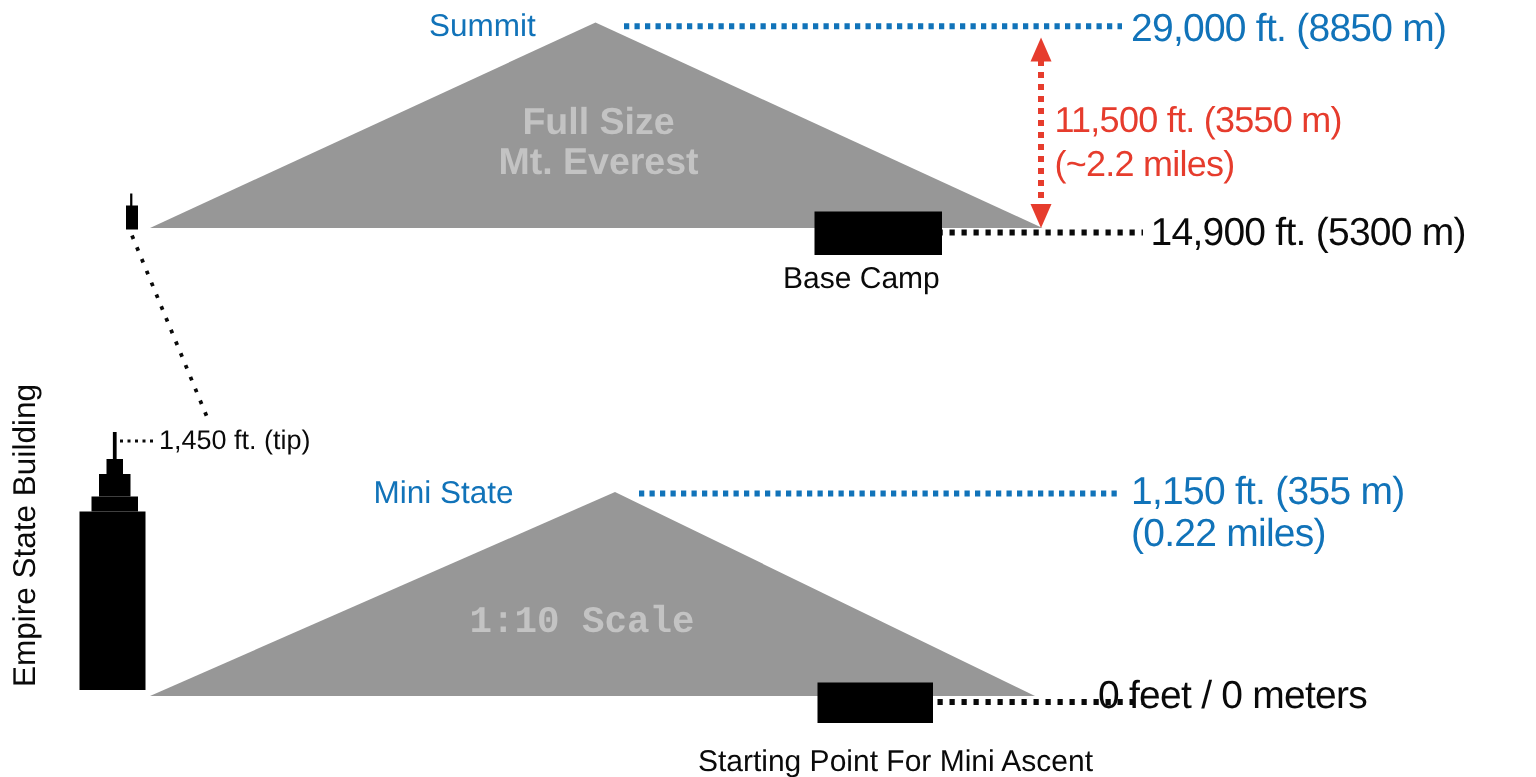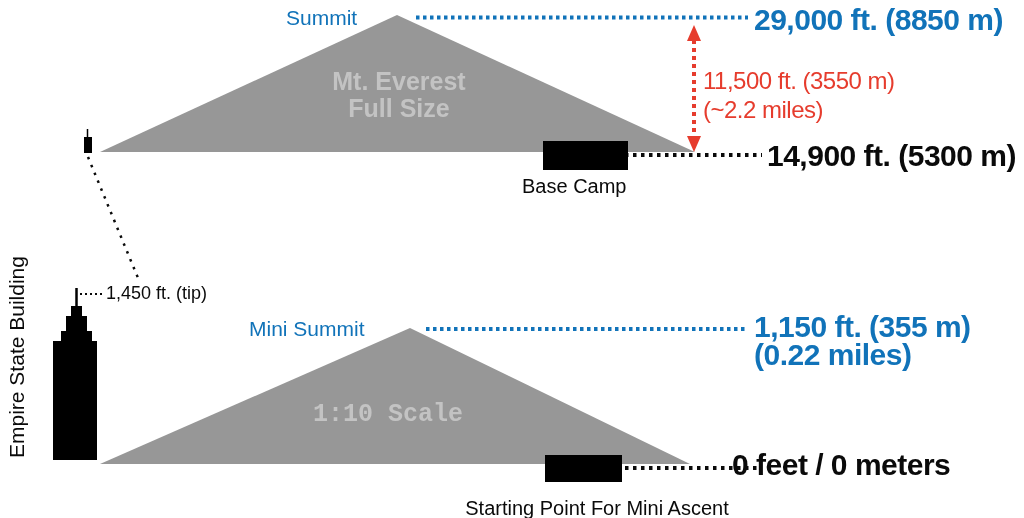--- a/index.html
+++ b/index.html
@@ -5,21 +5,21 @@
   html,body{margin:0;padding:0;background:#ffffff;}
   #stage{
     position:relative;width:1024px;height:518px;background:#ffffff;overflow:hidden;
     font-family:"Liberation Sans","DejaVu Sans",sans-serif;
     --blue:#1173B9;--red:#E63C2D;--mtn:#979797;--mtnlabel:#C3C3C3;--ink:#0a0a0a;
   }
   .abs{position:absolute;}
   .blue{color:var(--blue);}
   .red{color:var(--red);}
   .ink{color:var(--ink);}
-  .big{font-size:30px;font-weight:bold;letter-spacing:-0.5px;white-space:nowrap;}
+  .big{font-size:26px;font-weight:normal;letter-spacing:-0.5px;white-space:nowrap;}
   .med{font-size:24px;font-weight:normal;letter-spacing:-0.5px;white-space:nowrap;line-height:29px;}
   .plain{font-size:20px;font-weight:normal;white-space:nowrap;}
   .mtn-label{color:var(--mtnlabel);font-weight:bold;font-size:25px;line-height:27px;text-align:center;letter-spacing:0px;}
   .summit-txt{font-size:21px;color:var(--blue);white-space:nowrap;}
   svg{display:block;}
 </style>
 </head>
 <body>
 
 <div id="stage">
@@ -62,41 +62,41 @@
     <line x1="426" y1="329" x2="748" y2="329" stroke="#1173B9" stroke-width="4" stroke-dasharray="3.5 3.5"></line>
 
     <line x1="625" y1="468" x2="762" y2="468" stroke="#0a0a0a" stroke-width="4" stroke-dasharray="3.5 4.5"></line>
 
     <rect x="545" y="455" width="77" height="27" fill="#000000"></rect>
   </svg>
 
   <div class="abs summit-txt" style="left:286px;top:6px;">Summit</div>
 
   <div class="abs mtn-label" style="left:299px;top:68px;width:200px;">
+    <div>Full Size</div>
     <div>Mt. Everest</div>
-    <div>Full Size</div>
   </div>
 
   <div class="abs big blue" style="left:754px;top:3px;">29,000 ft. (8850 m)</div>
 
   <div class="abs med red" style="left:703px;top:66px;">
     <div>11,500 ft. (3550 m)</div>
     <div>(~2.2 miles)</div>
   </div>
 
   <div class="abs big ink" style="left:767px;top:139px;">14,900 ft. (5300 m)</div>
 
   <div class="abs plain ink" style="left:522px;top:175px;width:122px;">Base Camp</div>
 
   <div class="abs plain ink" style="left:106px;top:283px;font-size:18px;">1,450 ft. (tip)</div>
 
   <div class="abs plain ink" style="left:-98px;top:345px;width:230px;height:24px;font-size:21px;
               text-align:center;transform:rotate(-90deg);">Empire State Building</div>
 
-  <div class="abs summit-txt" style="left:249px;top:317px;">Mini Summit</div>
+  <div class="abs summit-txt" style="left:249px;top:317px;">Mini State</div>
 
   <div class="abs mtn-label" style="left:288px;top:401px;width:200px;font-family:Liberation Mono, monospace;">1:10 Scale</div>
 
   <div class="abs big blue" style="left:754px;top:313px;line-height:28px;">
     <div>1,150 ft. (355 m)</div>
     <div>(0.22 miles)</div>
   </div>
 
   <div class="abs big ink" style="left:732px;top:448px;">0 feet / 0 meters</div>
 

